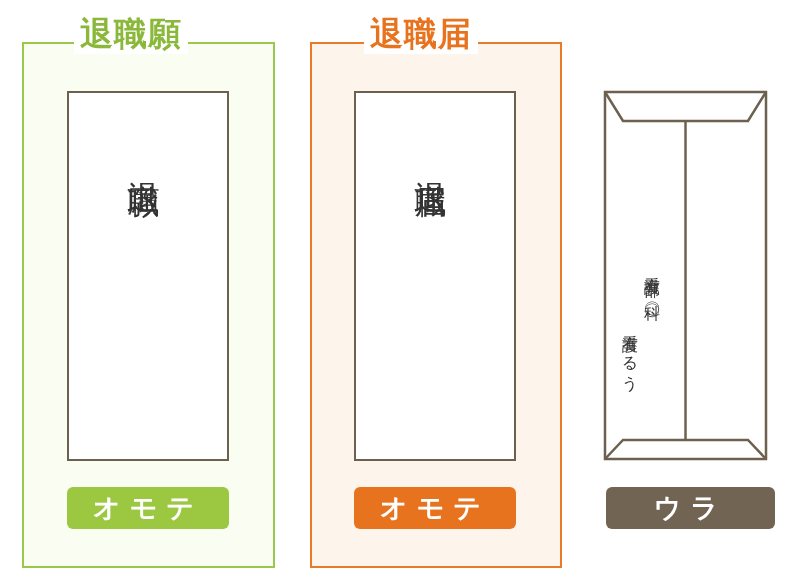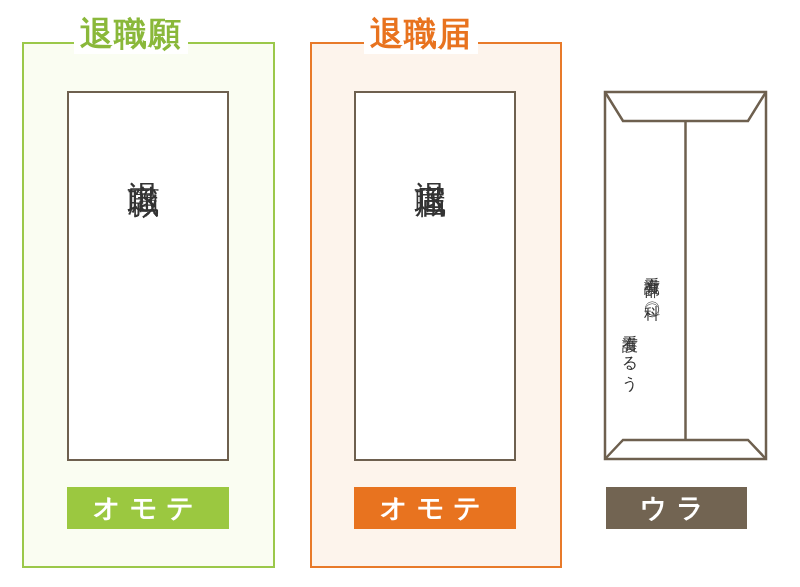--- a/index.html
+++ b/index.html
@@ -14,25 +14,25 @@
                  text-shadow: 0 0 3px #fff, 0 0 3px #fff; }
   .title-orange { left:364px; color:#e8731f; background:#ffffff;
                   text-shadow: 0 0 3px #fff, 0 0 3px #fff; }
   .envelope { position:absolute; box-sizing:border-box; border:2px solid #6e604f; background:#ffffff; }
   .env-front-1 { left:67px; top:91px; width:162px; height:370px; }
   .env-front-2 { left:354px; top:91px; width:162px; height:370px; }
   .vtext { position:absolute; writing-mode:vertical-rl; font-family:"DejaVu Serif", serif;
            color:#333333; font-size:32px; letter-spacing:4px; }
   .vt-1 { left:0; right:0; top:62px; margin:0 auto; width:36px; }
   .vt-2 { left:0; right:0; top:62px; margin:0 auto; width:36px; }
-  .badge { position:absolute; height:42px; border-radius:0; color:#ffffff; font-weight:bold;
+  .badge { position:absolute; height:42px; border-radius:6px; color:#ffffff; font-weight:bold;
            font-size:27px; line-height:42px; text-align:center; letter-spacing:9px; }
   .badge-green { left:67px; top:487px; width:162px; background:#9bc840; }
   .badge-orange { left:354px; top:487px; width:162px; background:#e8731f; }
-  .badge-brown { left:606px; top:487px; width:141px; background:#726452; }
+  .badge-brown { left:606px; top:487px; width:169px; background:#726452; }
   .back-svg { position:absolute; left:603px; top:90px; }
   .back-text { position:absolute; font-family:"DejaVu Serif", serif; color:#333; font-size:16px;
                writing-mode:vertical-rl; letter-spacing:2px; }
 </style>
 </head>
 <body>
 
 <div class="panel panel-green"></div>
 <div class="panel-title title-green">退職願</div>
 <div class="envelope env-front-1">

